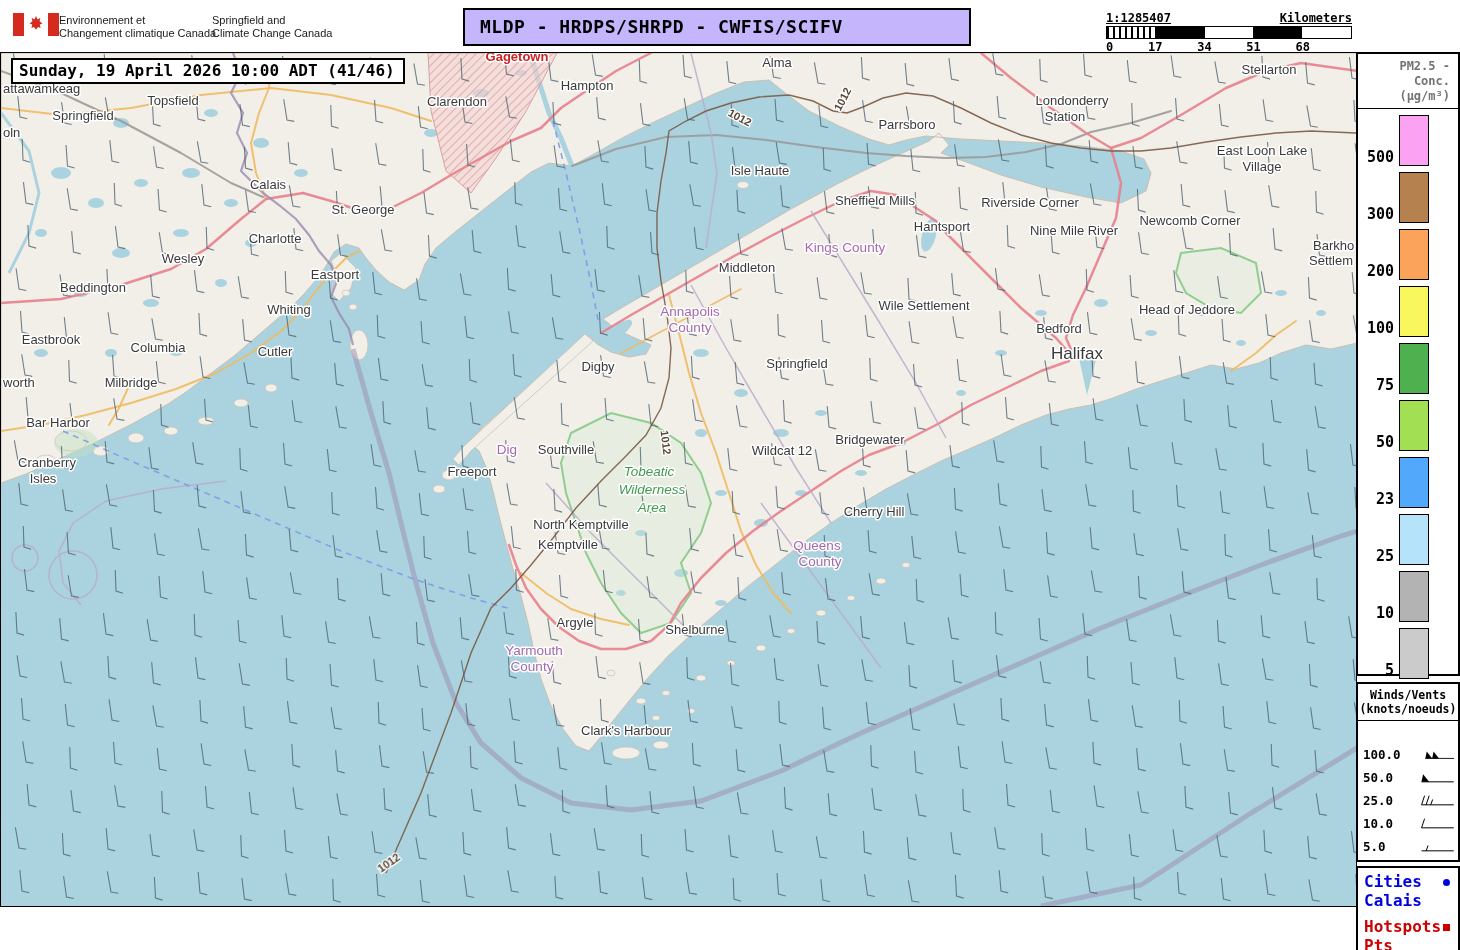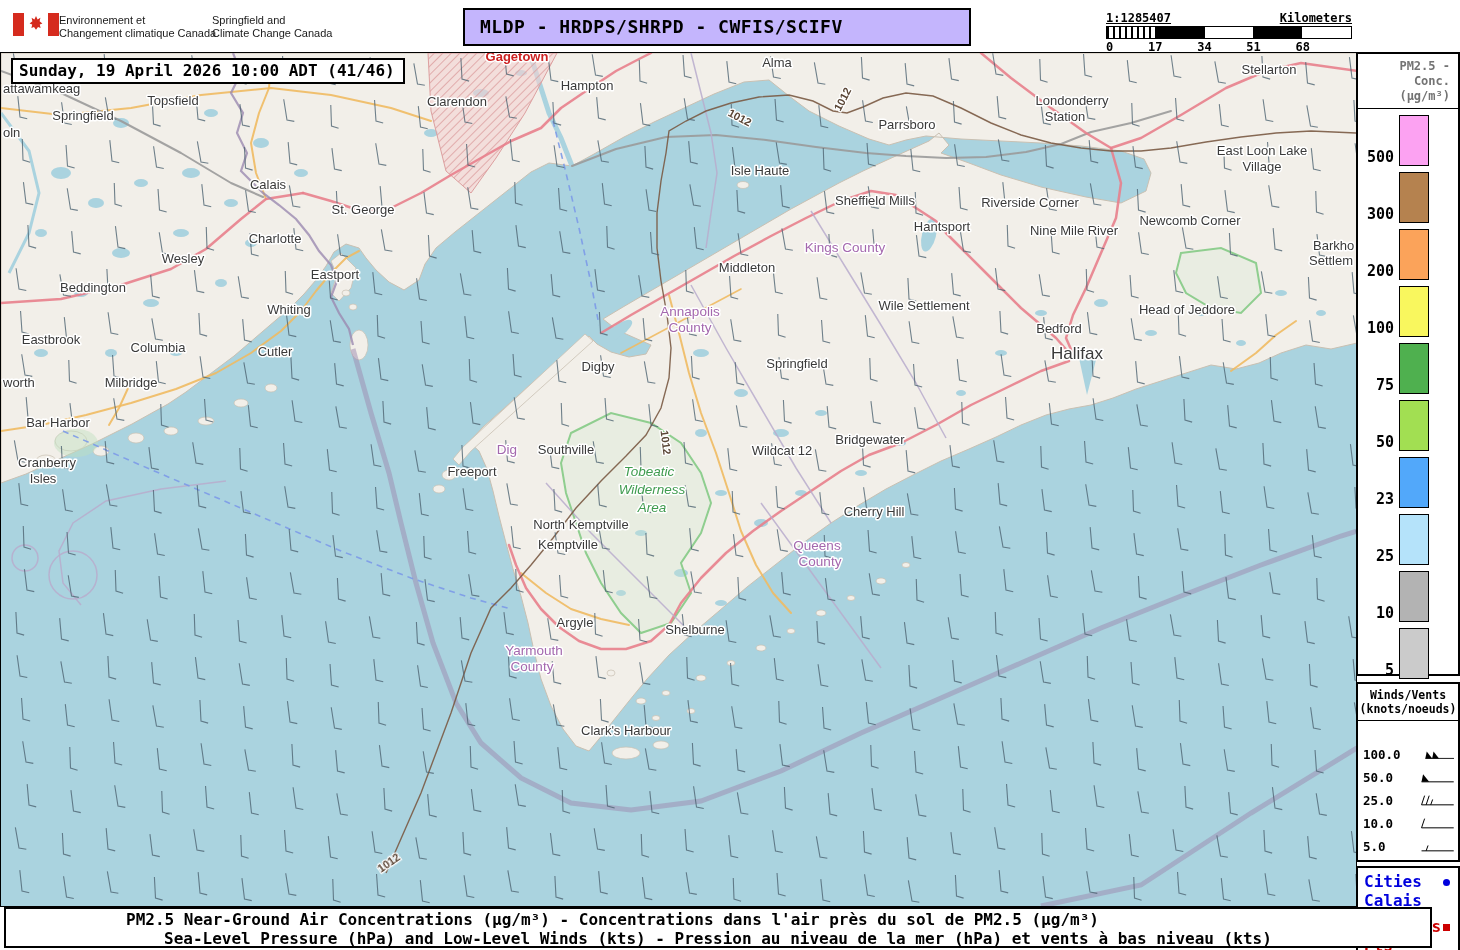--- a/index.html
+++ b/index.html
@@ -1031,18 +1031,14 @@
     </div>
     <div class="mk-line mk-cities">Calais</div>
     <div class="mk-gap"></div>
     <div class="mk-line mk-hot">
       <span>Hotspots</span>
       <span class="mk-sq"></span>
     </div>
     <div class="mk-line mk-hot">Pts chauds</div>
   </div>
 
-  <div id="caption-box" class="mono">
-    <div id="cap1">PM2.5 Near-Ground Air Concentrations (µg/m³) - Concentrations dans l'air près du sol de PM2.5 (µg/m³)</div>
-    <div id="cap2">Sea-Level Pressure (hPa) and Low-Level Winds (kts) - Pression au niveau de la mer (hPa) et vents à bas niveau (kts)</div>
-  </div>
 
 </div>
 
 </body></html>

